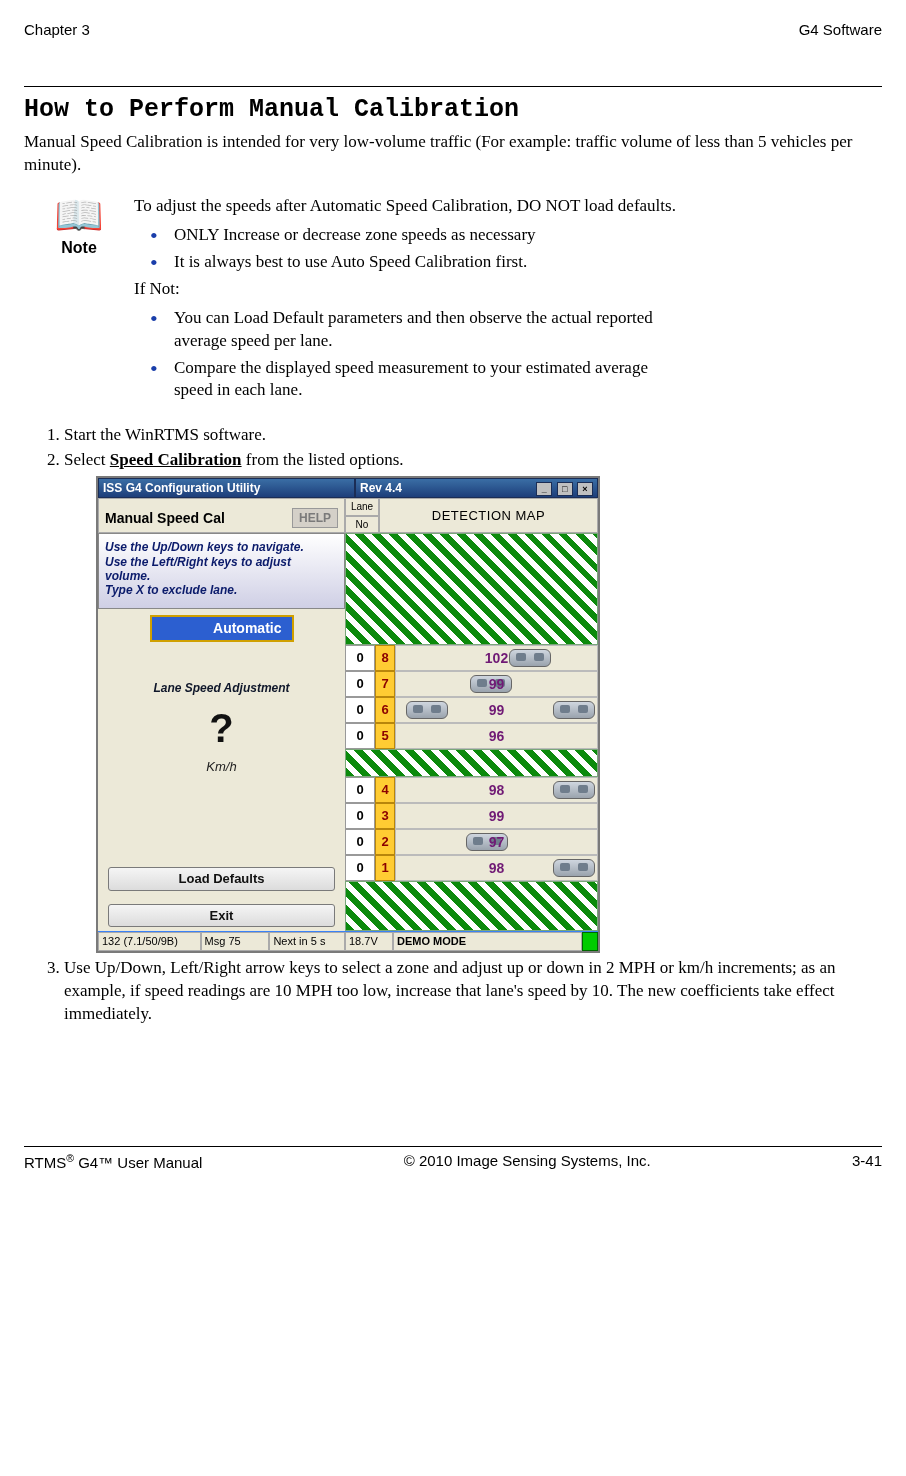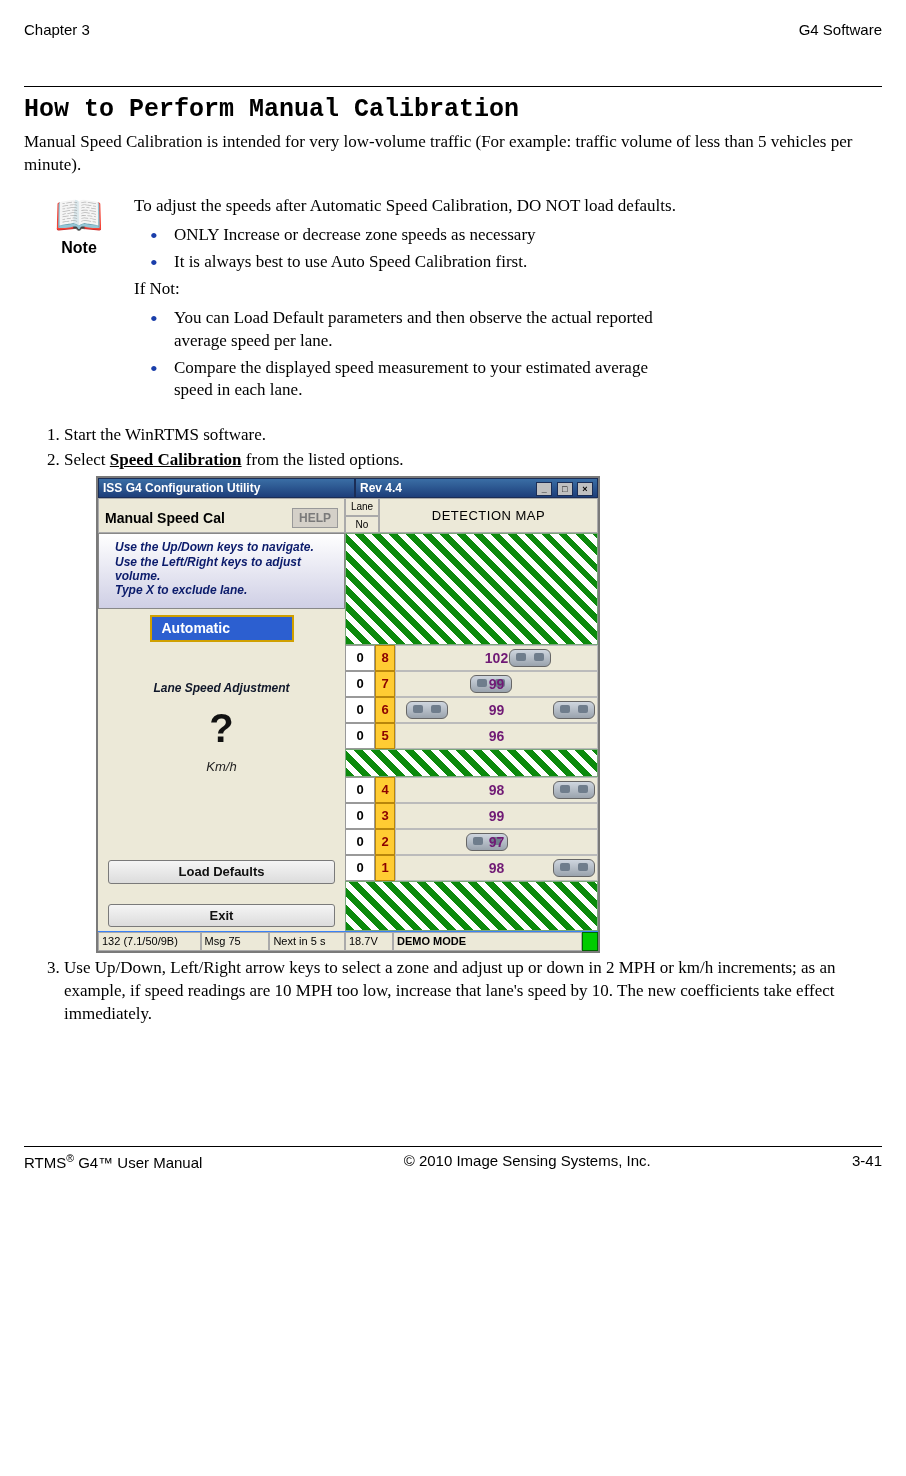--- a/index.html
+++ b/index.html
@@ -74,33 +74,33 @@
   }
   .help-btn { background:#d4d0c8; color:#7a7a7a; border:1px solid #999; padding:1px 6px; font-size:12px; font-weight:bold; }
   .hdr-right { flex:1; display:flex; background:#ece9d8; }
   .hdr-col1 { width:34px; display:flex; flex-direction:column; }
   .hdr-col1 div { border:1px solid #aaa; font-size:10px; padding:1px 2px; text-align:center; flex:1; display:flex; align-items:center; justify-content:center;}
   .hdr-map { flex:1; display:flex; align-items:center; justify-content:center; border:1px solid #aaa; font-size:13px; letter-spacing:.5px;}
   .body-row { display:flex; }
   .left-panel { flex:0 0 247px; display:flex; flex-direction:column; box-sizing:border-box; }
   .instructions {
     background: linear-gradient(#fff,#cfcfe5);
-    border:1px solid #888; padding:6px 6px 10px 16px; color:#0b1b6b;
+    border:1px solid #888; padding:6px 6px 10px 6px; color:#0b1b6b;
     font-style: italic; font-family: Arial; font-size:12px; font-weight:bold;
     line-height:1.2;
   }
   .auto-btn {
     margin:6px auto 2px auto; background:#2c5fd0; color:#fff; font-weight:bold; font-size:14px;
-    padding:2px 10px; border:2px solid #d0a000; width:120px; text-align:left;
+    padding:2px 10px; border:2px solid #d0a000; width:120px; text-align:right;
   }
   .lsa-area { text-align:center; padding:6px 4px; }
   .lsa-title { font-style:italic; font-weight:bold; color:#0f172a; margin:12px 0; }
   .lsa-qm { font-size:40px; font-weight:bold; color:#111; line-height:1; }
   .lsa-unit { font-style:italic; color:#222; margin-top:10px; font-size:13px;}
-  .btn-stack { padding:8px 10px 4px 10px; display:flex; flex-direction:column; gap:20px; margin-top:auto;}
+  .btn-stack { padding:8px 10px 4px 10px; display:flex; flex-direction:column; gap:13px; margin-top:auto;}
   .ui-btn {
     background: linear-gradient(#f5f5f5,#dcdcdc);
     border:1px solid #7a7a7a; border-radius:3px; text-align:center;
     font-weight:bold; font-size:13px; padding:2px 0; color:#111;
   }
   .right-panel { flex:1; display:flex; flex-direction:column; background:#fff; }
   .hatch {
     background: repeating-linear-gradient(45deg,#0c8a0c 0 6px,#ffffff 6px 12px);
     border:1px solid #7aa77a;
   }

